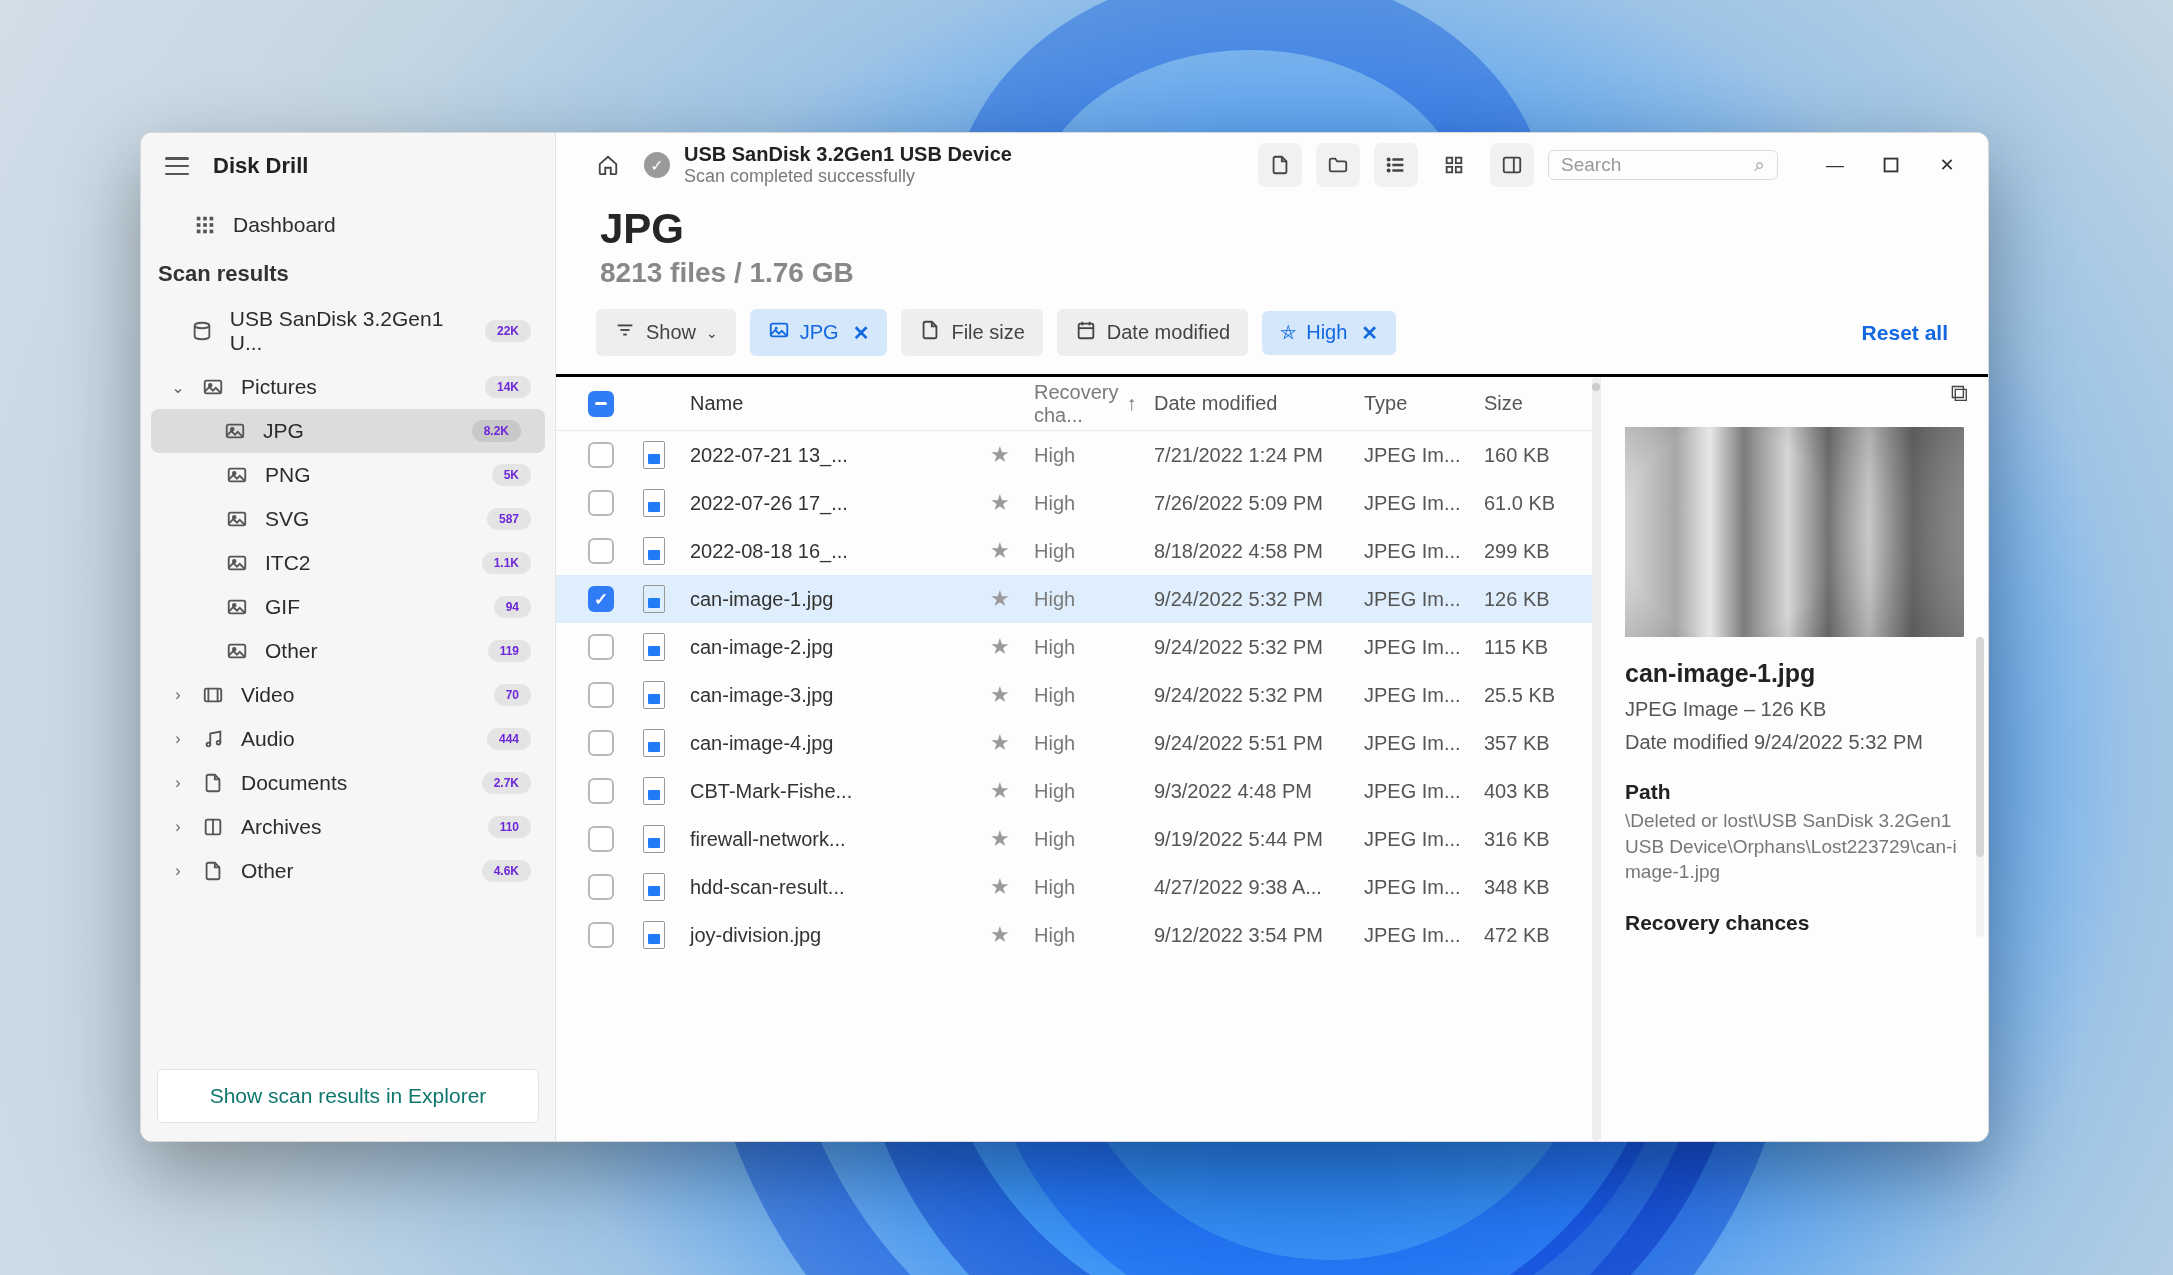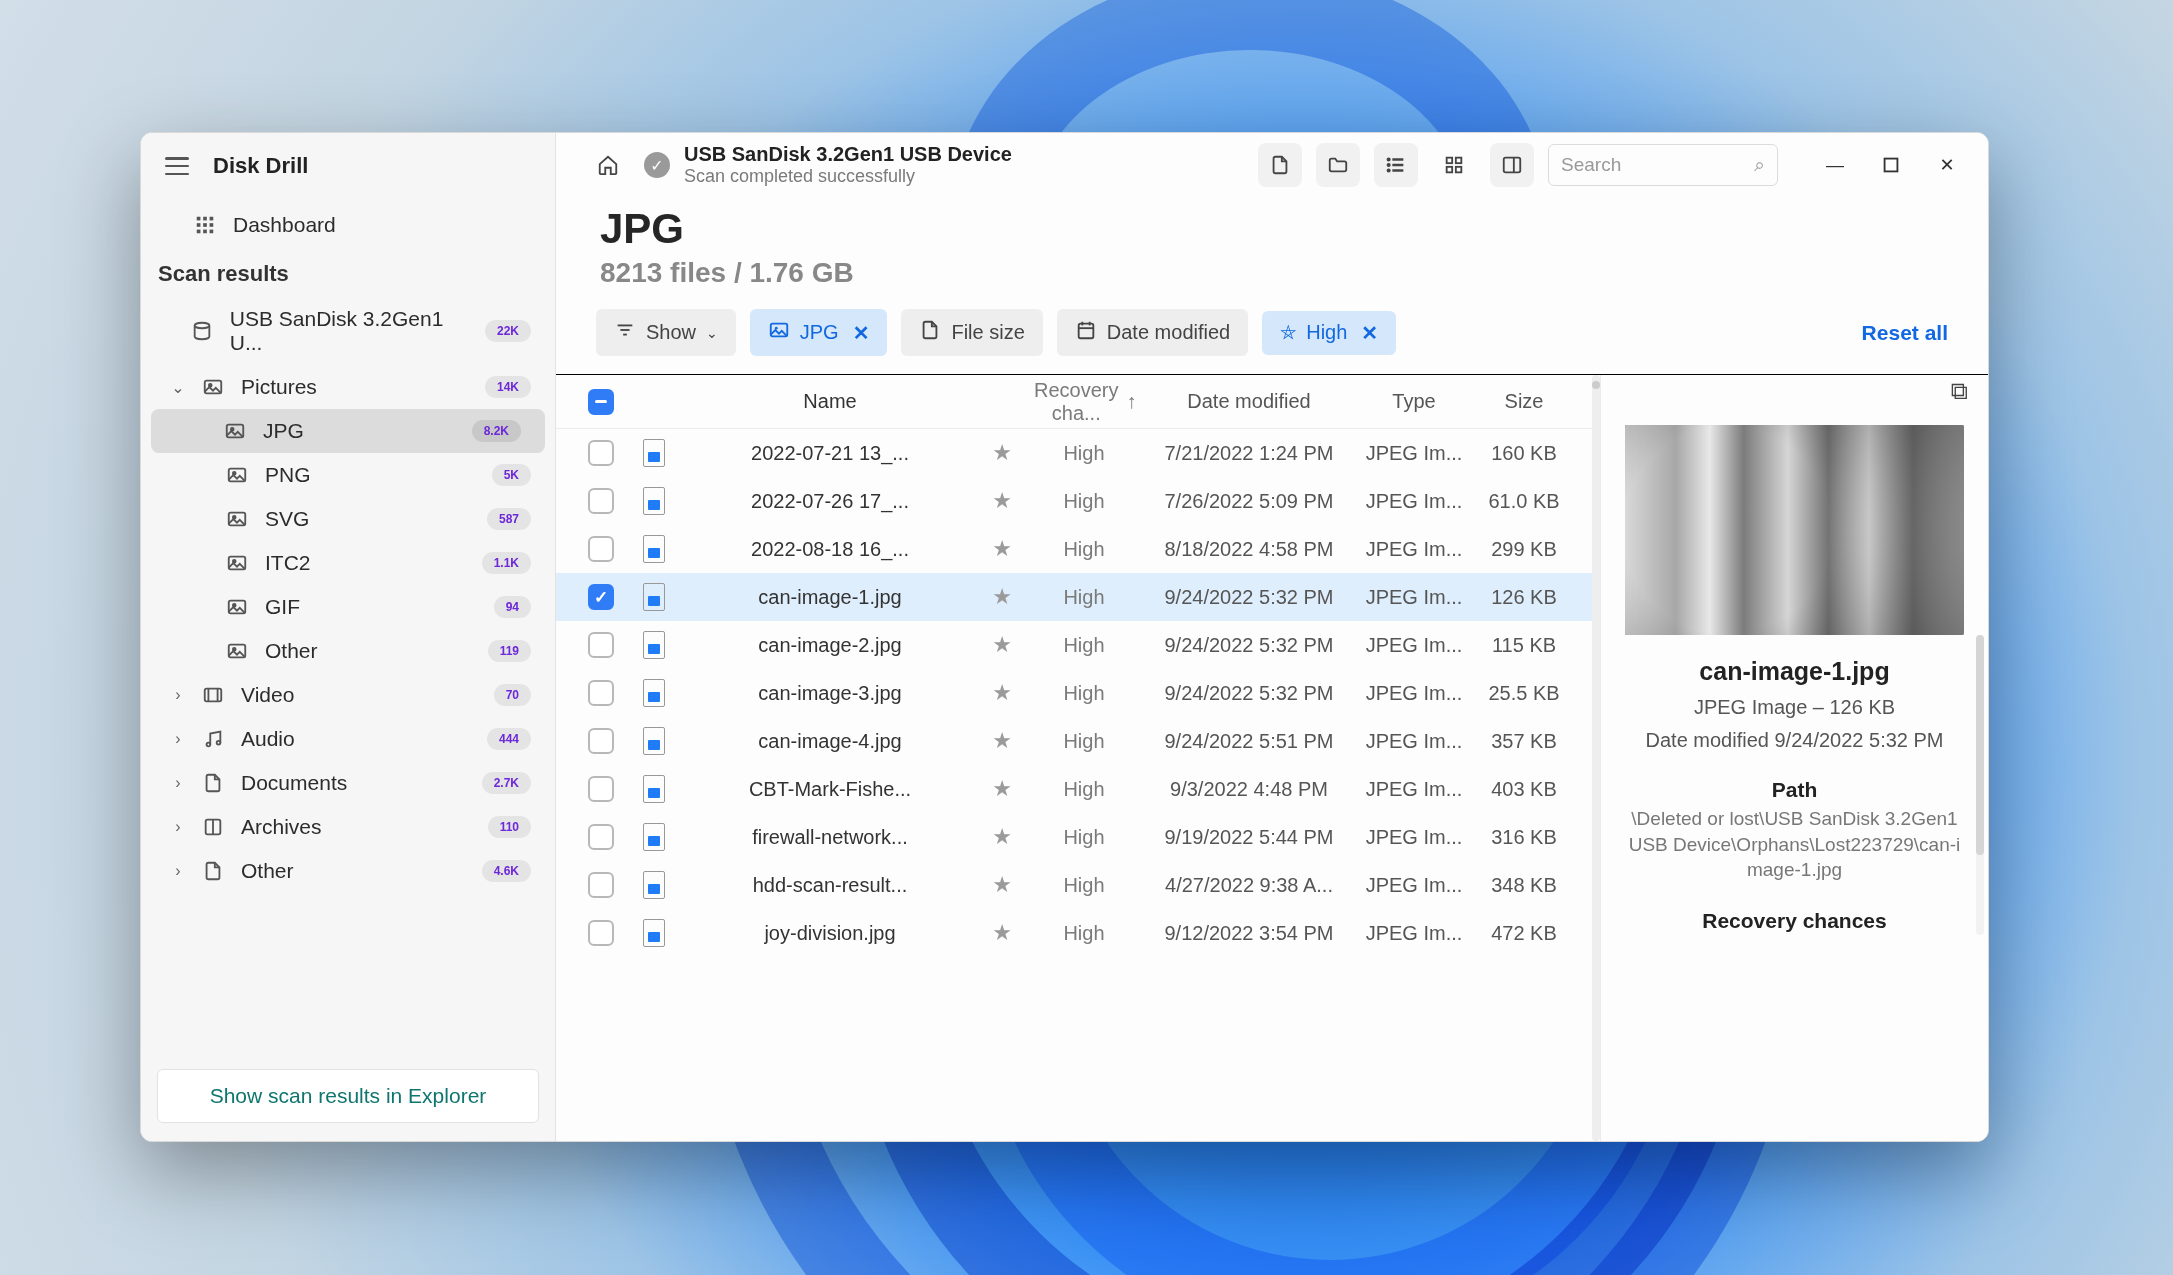--- a/index.html
+++ b/index.html
@@ -45,36 +45,36 @@
 .expl-btn { width: 100%; background: #fff; border: 1px solid #e2e2e2; border-radius: 6px; padding: 14px; font-size: 21px; color: #0f766e; cursor: pointer; }
 
 .main { flex: 1; display: flex; flex-direction: column; background: #fdfdfd; }
 .titlebar { display: flex; align-items: center; padding: 10px 10px 10px 30px; gap: 14px; }
 .tb-btn { width: 44px; height: 44px; border-radius: 8px; display: inline-flex; align-items: center; justify-content: center; cursor: pointer; color: #444; }
 .tb-btn.shade { background: #f1f1f1; }
 .check-circ { width: 26px; height: 26px; border-radius: 50%; background: #9a9a9a; color: #fff; display: inline-flex; align-items: center; justify-content: center; font-size: 16px; }
 .device { display: flex; flex-direction: column; margin-right: auto; }
 .device .t { font-size: 20px; font-weight: 600; color: #222; }
 .device .s { font-size: 18px; color: #7a7a7a; }
-.search-box { width: 230px; height: 42px; border: 1px solid #dcdcdc; border-radius: 6px; display: flex; align-items: center; padding: 0 12px; color: #999; font-size: 19px; }
+.search-box { width: 230px; height: 30px; border: 1px solid #dcdcdc; border-radius: 6px; display: flex; align-items: center; padding: 0 12px; color: #999; font-size: 19px; }
 .search-box span:last-child { margin-left: auto; }
 .win-ctl { display: flex; gap: 30px; margin-left: 30px; margin-right: 18px; }
 .win-ctl div { width: 26px; height: 26px; display: inline-flex; align-items: center; justify-content: center; color: #333; font-size: 18px; cursor: pointer; }
 
 .hero { padding: 8px 44px 20px 44px; }
 .hero h1 { font-size: 42px; font-weight: 600; color: #262626; }
 .hero .sub { font-size: 28px; font-weight: 600; color: #888; margin-top: 4px; }
 
 .filters { display: flex; align-items: center; gap: 14px; padding: 0 40px 18px 40px; }
 .chip { background: #eeeeee; border-radius: 6px; padding: 10px 18px; font-size: 20px; color: #444; display: inline-flex; align-items: center; gap: 10px; cursor: pointer; }
 .chip.blue { background: #d5e8fb; color: #1268e0; }
 .chip .x { color: #1268e0; font-weight: 600; margin-left: 4px; }
 .reset { margin-left: auto; color: #1268e0; font-size: 21px; cursor: pointer; font-weight: bold; }
 
-.content-row { flex: 1; display: flex; min-height: 0; border-top: 1px solid #000000; text-align: center; }
+.content-row { flex: 1; display: flex; min-height: 0; border-top: 3px solid #000000; }
 .table-wrap { flex: 1; display: flex; flex-direction: column; min-width: 0; }
 .thead, .trow { display: flex; align-items: center; padding: 0 18px; }
 .thead { height: 54px; border-bottom: 1px solid #ebebeb; color: #333; font-size: 20px; }
 .thead .col, .trow .col { padding: 0 10px; }
 .col.chk { width: 54px; display: flex; justify-content: center; }
 .col.icon { width: 52px; display: flex; justify-content: center; }
 .col.name { flex: 1; min-width: 0; white-space: nowrap; overflow: hidden; text-overflow: ellipsis; }
 .col.star { width: 44px; color: #9a9a9a; font-size: 22px; }
 .col.rec { width: 120px; color: #7a7a7a; }
 .col.date { width: 210px; color: #555; }

